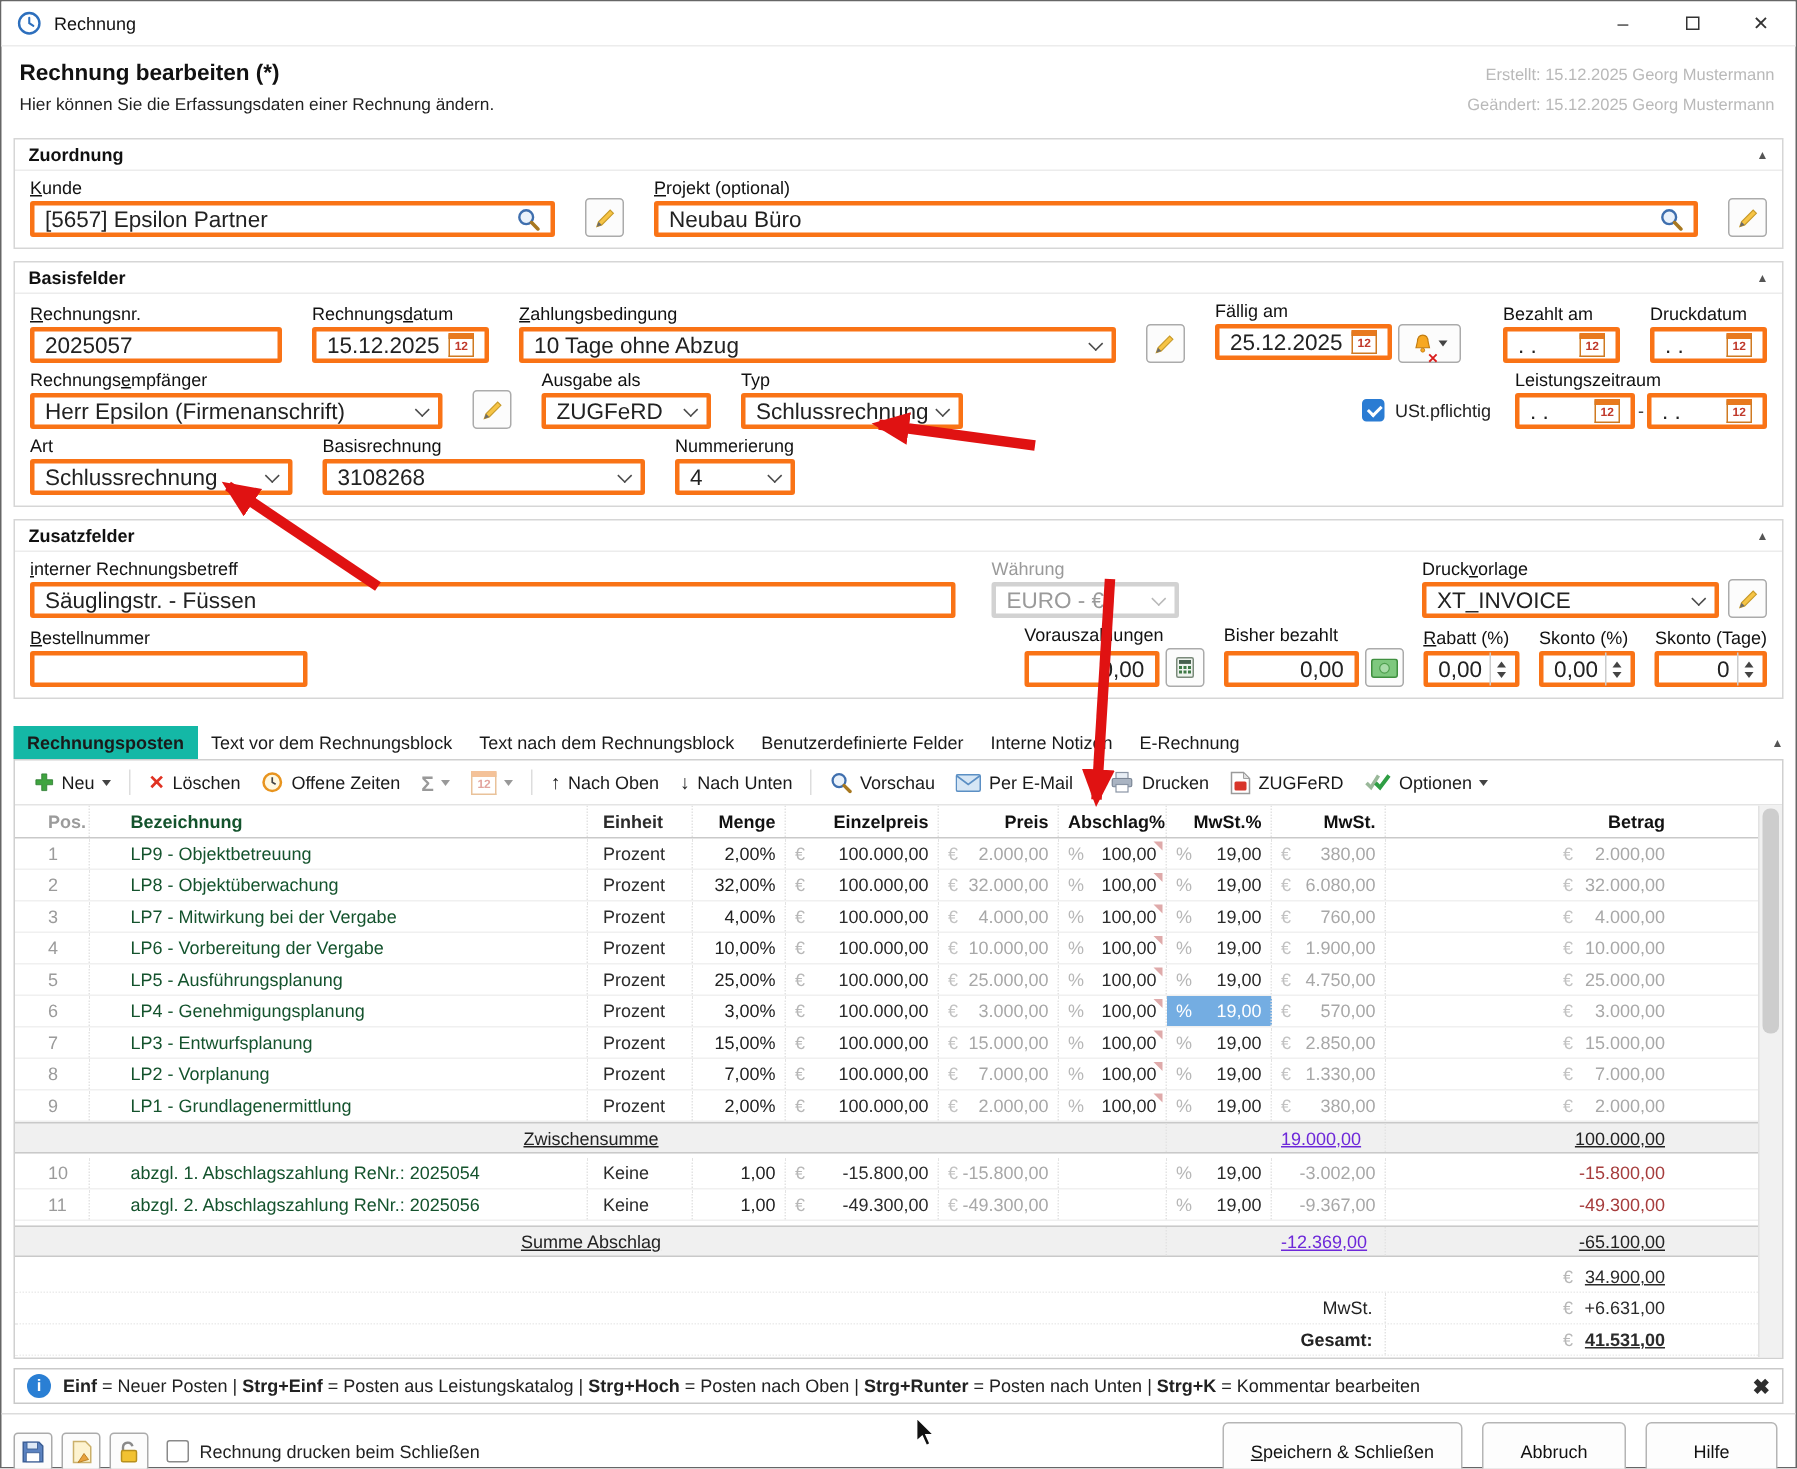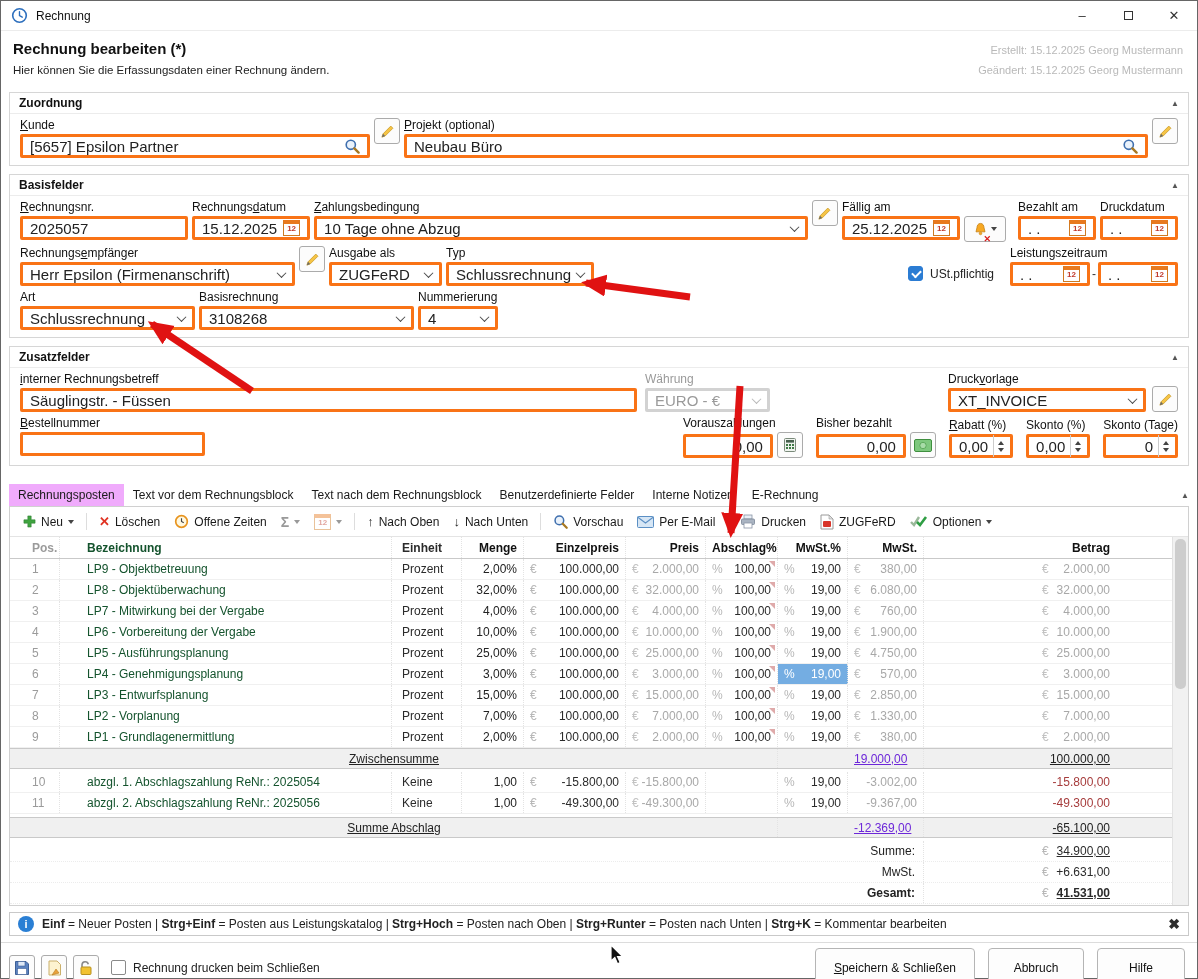--- a/index.html
+++ b/index.html
@@ -16,21 +16,21 @@
 .page-header{flex:0 0 auto;display:flex;padding:9px 14px 6px 12px}
 .ph-title{font-size:15px;font-weight:bold;color:#111}
 .ph-sub{font-size:11.5px;margin-top:7px;color:#222}
 .ph-right{margin-left:auto;text-align:right;color:#b9b9b9;font-size:11px;line-height:20px}
 
 .group{margin:0 8px 8px;border:1px solid #d6d6d6;background:#fff;flex:0 0 auto}
 .group.first{margin-top:6px}
 .group-h{font-weight:bold;font-size:12px;padding:3px 9px;border-bottom:1px solid #ececec;display:flex;align-items:center;color:#111}
 .caret{margin-left:auto;font-size:8px;color:#555}
 .group-b{padding:4px 10px 7px}
-.frow{display:flex;align-items:flex-start;gap:4px}
+.frow{display:flex;align-items:flex-end;gap:20px}
 .frow + .frow{margin-top:4px}
 .field{display:flex;flex-direction:column}
 .flabel{font-size:12px;margin-bottom:2px;white-space:nowrap;color:#111}
 .flabel u{text-decoration:underline}
 .gray-l{color:#9a9a9a}
 .ibox{height:24px;border:3px solid #f97316;border-radius:2px;background:#fff;display:flex;align-items:center;padding:0 7px;font-size:15px;white-space:nowrap}
 .ibox .val{flex:1;overflow:hidden}
 .ibox.right .val{text-align:right}
 .chev{width:7px;height:7px;border-right:1.5px solid #4a4a4a;border-bottom:1.5px solid #4a4a4a;transform:rotate(45deg) translate(-1px,-1px);flex:0 0 auto;margin-left:6px}
 .dis{border-color:#d2d2d2;color:#9a9a9a}
@@ -47,21 +47,21 @@
 .cb.on{background:#2b7cd3;border:1px solid #2b7cd3;position:relative}
 .cb.on::after{content:"";position:absolute;left:3px;top:3px;width:7px;height:4px;border-left:2px solid #fff;border-bottom:2px solid #fff;transform:rotate(-45deg)}
 .cb.off{background:#fff;border:1px solid #8a8a8a;border-radius:2px}
 .cbrow{display:flex;align-items:center;gap:7px}
 .dash{margin:0 2px 5px;color:#333}
 .bell-wrap{position:relative;line-height:0}
 .bell-x{position:absolute;right:-3px;bottom:-2px;color:#d91c1c;font-size:9px;font-weight:bold}
 
 .tabs{display:flex;align-items:center;margin:10px 8px 0;flex:0 0 auto}
 .tab{padding:4px 9px;font-size:12px;color:#1a1a1a}
-.tab.active{background:#f0abfc;font-weight:normal}
+.tab.active{background:#14b8a6;font-weight:bold}
 
 .panel{margin:0 8px;border:1px solid #d0d0d0;flex:0 0 auto;position:relative;background:#fff}
 .toolbar{height:30px;display:flex;align-items:center;padding:0 8px;gap:4px;border-bottom:1px solid #e4e4e4;font-size:12px}
 .tbtn{display:flex;align-items:center;gap:5px;padding:3px 5px;color:#1a1a1a;white-space:nowrap}
 .tsep{width:1px;height:17px;background:#ddd;margin:0 3px}
 .gicon{color:#999;font-weight:bold;font-size:14px}
 .xicon{color:#e03222;font-weight:bold;font-size:13px}
 .arr{font-size:13px;color:#222}
 .dimcal{opacity:.45}
 
@@ -861,21 +861,20 @@
             <div class="c num red amtp">-49.300,00</div>
           </div>
           <div class="gap"></div>
           <div class="trow sumr">
             <div class="c slabel u">Summe Abschlag</div>
             <div class="c svat u">-12.369,00</div>
             <div class="c samt u red">-65.100,00</div>
           </div>
           <div class="gap"></div>
           <div class="trow totr">
-            <div class="c tlabel">Summe:</div>
             <div class="c m amt">
               <span class="cur">€</span>
               <span class="v u">34.900,00</span>
             </div>
           </div>
           <div class="trow totr">
             <div class="c tlabel">MwSt.</div>
             <div class="c m amt">
               <span class="cur">€</span>
               <span class="v">+6.631,00</span>

